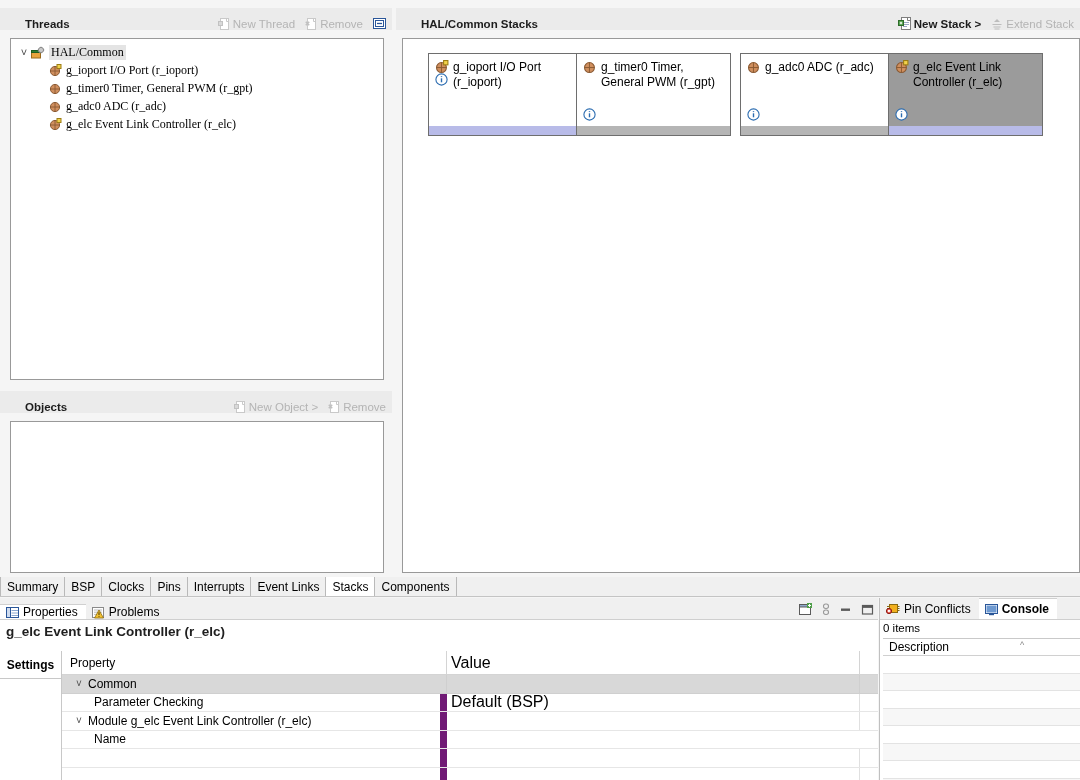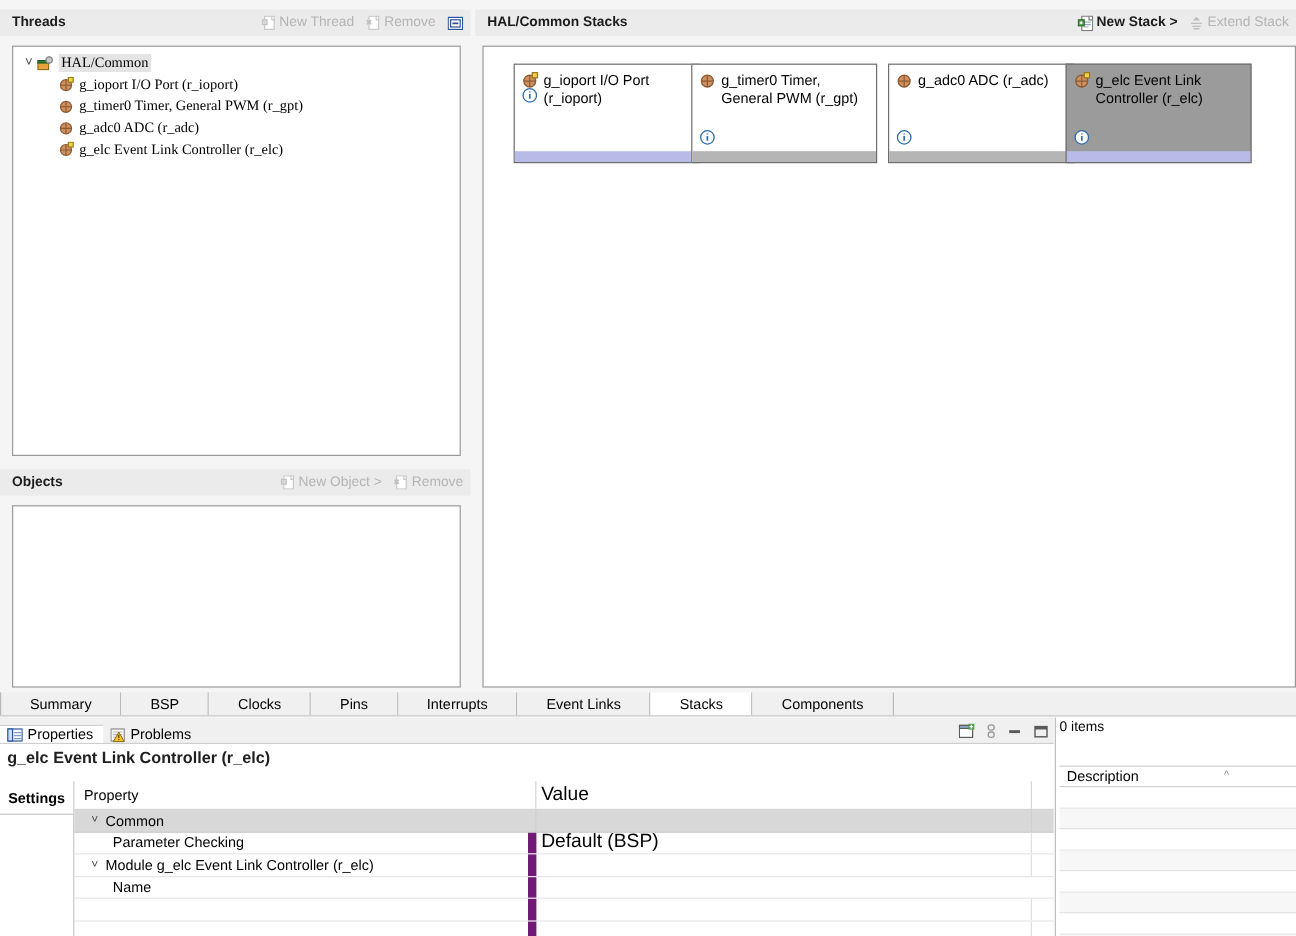--- a/index.html
+++ b/index.html
@@ -12,22 +12,22 @@
     color: #000000;
     overflow: hidden;
   }
   .root { position: relative; width: 1080px; height: 780px; background: #f5f5f5; }
 
   
   .panel-head {
     background: #ebebeb;
     height: 22px;
     display: flex;
-    align-items: center;
-    padding: 0 6px 0 10px;
+    align-items: flex-end;
+    padding: 0 6px 0 25px;
     font-size: 11.5px;
   }
   .panel-head .title { font-weight: bold; color: #1c1c1c; font-size: 11.5px; }
   .panel-head .spacer { flex: 1 1 auto; }
   .tool-btn {
     display: flex; align-items: center; gap: 3px;
     margin-left: 10px;
     color: #b4b4b4;
     font-size: 11.5px;
     white-space: nowrap;
@@ -87,21 +87,21 @@
 
   
   #main-tabs {
     position: absolute; left: 0; top: 577px; width: 1080px; height: 20px;
     background: #f0f0f0;
     display: flex; align-items: stretch;
     border-bottom: 1px solid #c4c4c4;
   }
   .mtab {
     display: flex; align-items: center;
-    padding: 0 24px;
+    padding: 0 6px;
     font-size: 12px;
     border-right: 1px solid #b9b9b9;
     background: #f0f0f0;
     color: #000;
   }
   .mtab:first-child { border-left: 1px solid #b9b9b9; }
   .mtab.active { background: #ffffff; font-weight: normal; }
   #main-tabs .tabs-fill { flex: 1 1 auto; background: #f0f0f0; }
 
   
@@ -541,20 +541,43 @@
         <div class="ptr">
           <div class="pcol-a indent2"></div>
           <div class="pcol-b"></div>
           <div class="pcol-c"></div>
         </div>
       </div>
     </div>
   </div>
 
   <div id="console-view">
+    <div id="console-tabbar">
+      <div class="vtab">
+        <span class="ic">
+          <svg width="14" height="13" viewBox="0 0 14 13">
+              <rect x="3.5" y="2.5" width="8" height="8" fill="#f2b01e" stroke="#8a6a10"></rect>
+              <path d="M1 4.5 H3.5 M1 6.5 H3.5 M1 8.5 H3.5 M11.5 4.5 H13.5 M11.5 6.5 H13.5 M11.5 8.5 H13.5" stroke="#8a6a10" stroke-width="1.1"></path>
+              <circle cx="3" cy="9" r="2.6" fill="#e23b2e" stroke="#8e1a12"></circle>
+              <path d="M1.8 7.8 L4.2 10.2 M4.2 7.8 L1.8 10.2" stroke="#ffffff" stroke-width="1.1"></path>
+            </svg>
+        </span>
+        <span>Pin Conflicts</span>
+      </div>
+      <div class="vtab active">
+        <span class="ic">
+          <svg width="13" height="13" viewBox="0 0 13 13">
+              <rect x="0.5" y="1.5" width="12" height="9" fill="#ffffff" stroke="#2a5699"></rect>
+              <rect x="1.5" y="2.5" width="10" height="7" fill="#6f9ad1"></rect>
+              <path d="M4 11.5 H9" stroke="#2a5699" stroke-width="1.4"></path>
+            </svg>
+        </span>
+        <span class="bold">Console</span>
+      </div>
+    </div>
 
     <div id="console-count">0 items</div>
 
     <div id="console-grid">
       <div class="cgrid-head">
         <span>Description</span>
         <span class="sortarrow">^</span>
       </div>
       <div class="crow"></div>
       <div class="crow"></div>

